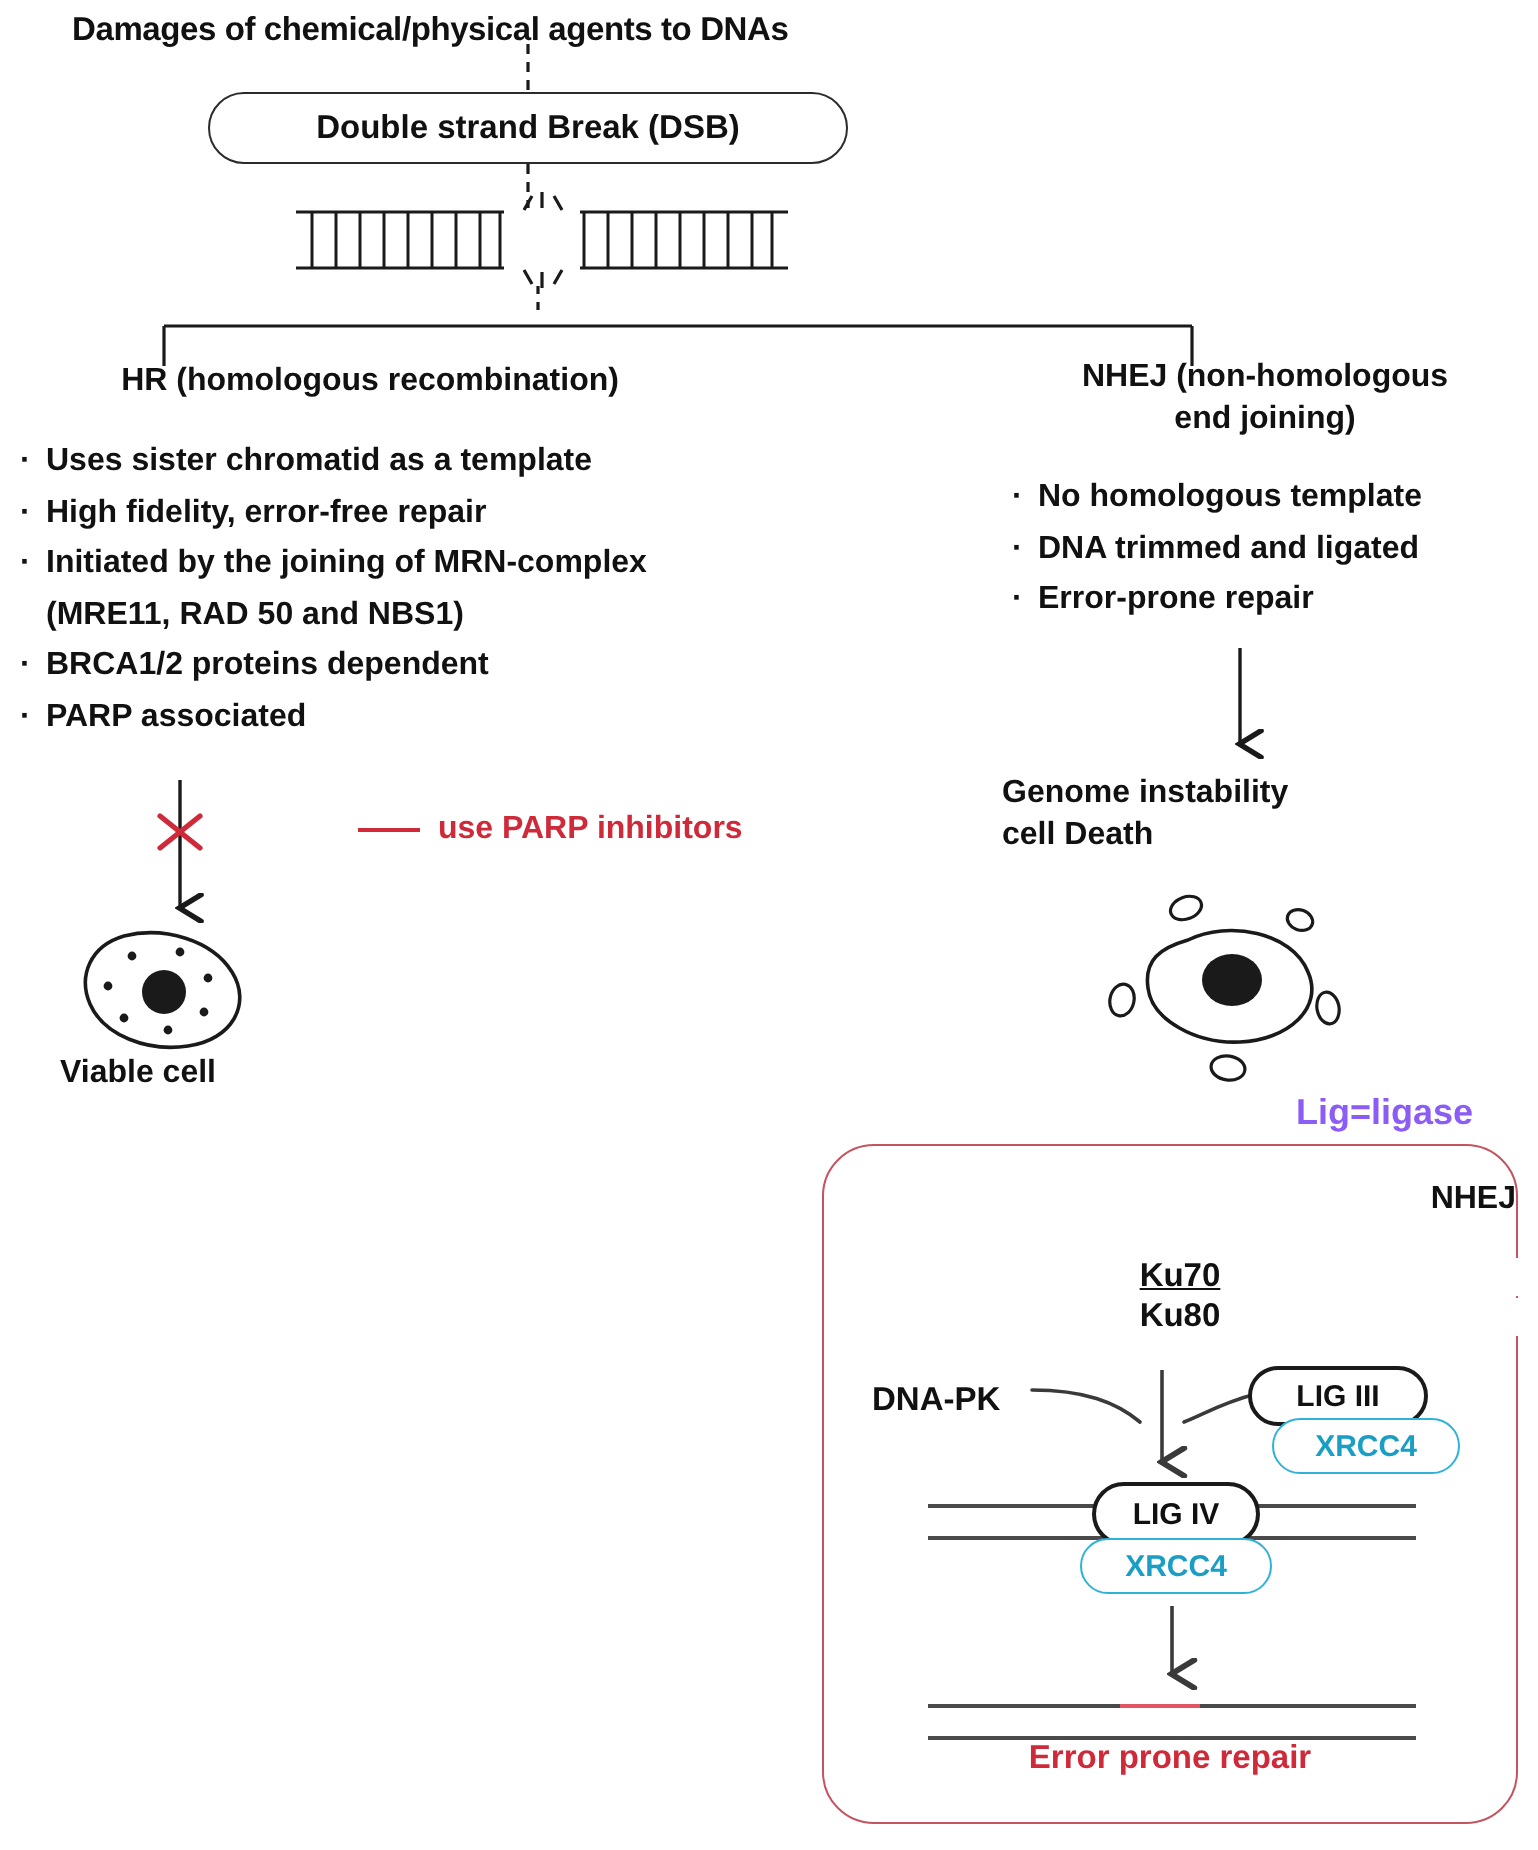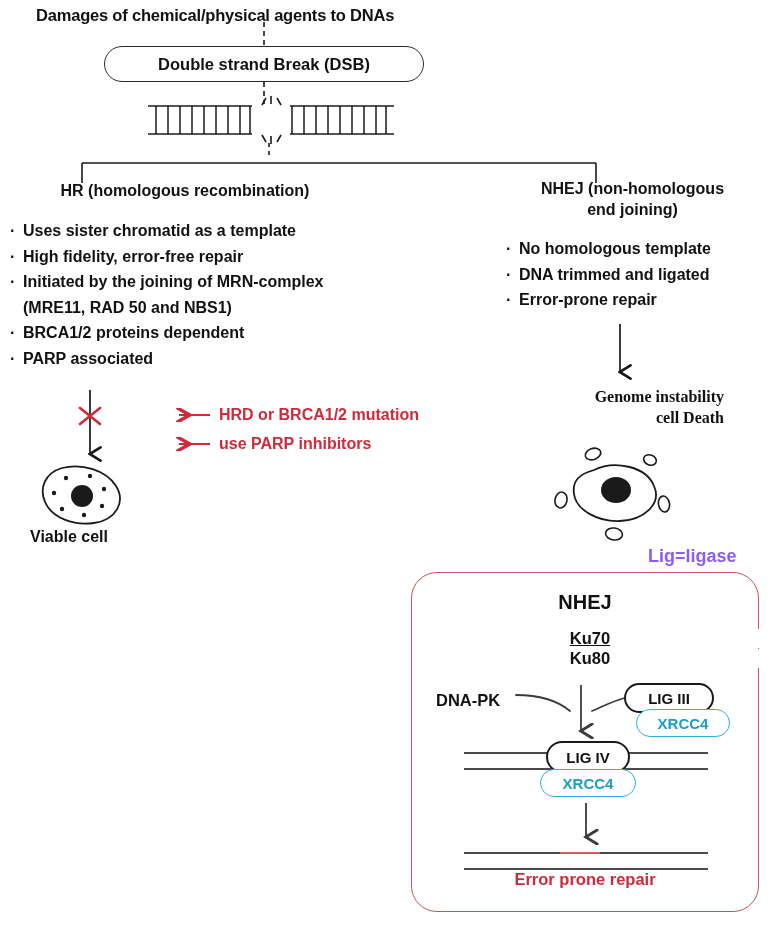--- a/index.html
+++ b/index.html
@@ -21,27 +21,27 @@
   .bullets{font-size:16px;font-weight:bold;line-height:25.5px;}
   #hr-bullets{left:10px;top:218px;width:420px;}
   #nhej-bullets{left:506px;top:236px;width:265px;}
   .bullets .li{white-space:nowrap;}
   .bullets .dot{display:inline-block;width:13px;}
   .bullets .cont{padding-left:13px;}
   .red{color:#cf2a3a;}
   #red-notes{left:170px;top:400px;font-size:16px;font-weight:bold;line-height:29px;}
   #red-notes .row{display:flex;align-items:center;gap:7px;white-space:nowrap;}
   #viable-label{left:30px;top:528px;font-size:16px;font-weight:bold;}
-  #genome-label{left:524px;top:386px;width:200px;text-align:right;font-size:16px;font-weight:bold;line-height:21px;font-family:Liberation Serif, serif;}
+  #genome-label{left:501px;top:386px;width:200px;text-align:left;font-size:16px;font-weight:bold;line-height:21px;}
   #lig-legend{left:648px;top:546px;font-size:18px;font-weight:bold;color:#8b5cf6;}
   #nhej-box{
     left:411px;top:572px;width:348px;height:340px;
     border:1.8px solid #c4545f;border-radius:26px;background:#fff;box-sizing:border-box;
   }
-  #nhej-box-title{left:0;top:18px;width:100%;text-align:center;font-size:20px;font-weight:bold;position:absolute;}
+  #nhej-box-title{left:0;top:18px;width:100%;text-align:right;font-size:16px;font-weight:bold;position:absolute;}
   .strandlbl{position:absolute;font-size:16.5px;font-weight:bold;background:#fff;padding:0 4px;}
   .capsule{
     position:absolute;display:flex;align-items:center;justify-content:center;
     border-radius:999px;box-sizing:border-box;font-weight:bold;background:#fff;
   }
   .cap-black{border:2px solid #1a1a1a;color:#111;font-size:15px;text-align:right;}
   .cap-cyan{border:1.8px solid #30b2d8;color:#1a9ec4;font-size:15px;}
   #errlbl{position:absolute;left:0;bottom:22px;width:100%;text-align:center;font-size:16.5px;font-weight:bold;color:#cf2a3a;}
   #dnapk{position:absolute;left:24px;top:118px;font-size:16.5px;font-weight:bold;}
   svg{display:block;}
@@ -133,31 +133,20 @@
   <line x1="22" y1="2" x2="22" y2="66" stroke="#1a1a1a" stroke-width="1.7" marker-end="url(#ah-blk)"></line>
   <g stroke="#cf2a3a" stroke-width="2.6" stroke-linecap="round">
     <line x1="12" y1="20" x2="32" y2="36"></line>
     <line x1="32" y1="20" x2="12" y2="36"></line>
   </g>
 </svg>
 
 <div class="abs" id="red-notes">
   <div class="row">
     <svg width="42" height="14">
-      <defs>
-          <marker id="ar1" markerWidth="8" markerHeight="8" refX="6.6" refY="4" orient="auto">
-        <path d="M7.2,0.6 L1.2,4 L7.2,7.4" fill="none" stroke="#cf2a3a" stroke-width="1.7" stroke-linecap="round"></path>
-      </marker>
-        </defs>
-      <line x1="40" y1="7" x2="9" y2="7" stroke="#cf2a3a" stroke-width="2" marker-end="url(#ar1)"></line>
-    </svg>
-    <span class="red">HRD or BRCA1/2 mutation</span>
-  </div>
-  <div class="row">
-    <svg width="42" height="14">
       <line x1="40" y1="7" x2="9" y2="7" stroke="#cf2a3a" stroke-width="2" marker-end="url(#ar1)"></line>
     </svg>
     <span class="red">use PARP inhibitors</span>
   </div>
 </div>
 
 <svg class="abs" style="left:28px;top:462px;" width="120" height="66">
   <path d="M34,6 C54,1 78,8 88,24 C98,40 88,58 66,61 C46,64 24,56 17,40 C11,26 17,11 34,6 Z" fill="#ffffff" stroke="#1a1a1a" stroke-width="1.8"></path>
   <circle cx="54" cy="34" r="11" fill="#1a1a1a"></circle>
   <g fill="#1a1a1a">

